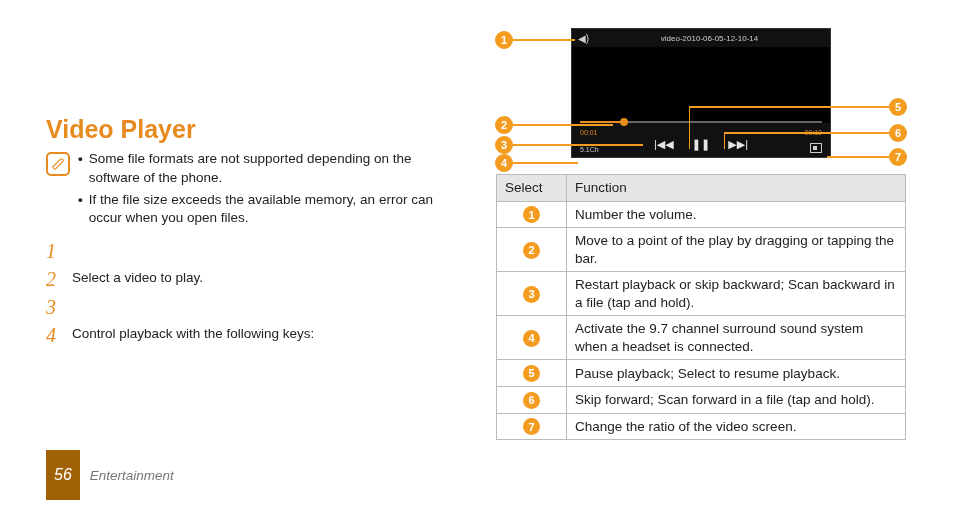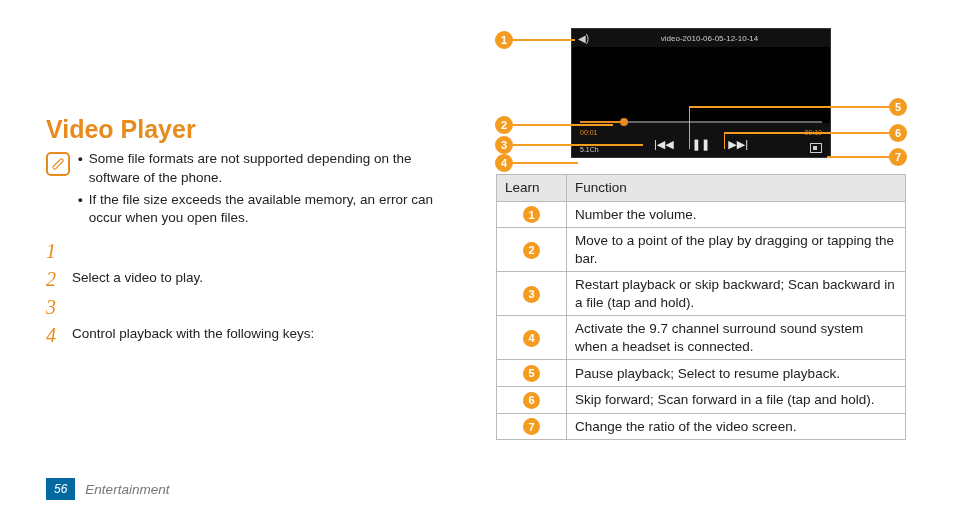--- a/index.html
+++ b/index.html
@@ -44,21 +44,21 @@
   .step-num {
     font-family: Georgia, "Times New Roman", serif;
     font-style: italic;
     color: #e78b1f;
     font-size: 20px;
     flex: 0 0 18px;
     line-height: 1;
   }
   .bold { font-weight: bold; }
   .footer { position: absolute; left: 46px; bottom: 18px; display: flex; align-items: center; gap: 10px; font-style: italic; color: #777; }
-  .footer .pg { background: #0369a1; color: #fff; font-style: italic; font-size: 12px; padding: 4px 8px; }
+  .footer .pg { background: #a16207; color: #fff; font-style: italic; font-size: 16px; padding: 16px 8px; }
 
   
   .player-wrap { position: relative; display: flex; justify-content: center; margin-bottom: 16px; }
   .player {
     width: 260px; height: 130px; background: #111; position: relative; border: 1px solid #333;
   }
   .player-top { position: absolute; top: 4px; left: 0; right: 0; display: flex; align-items: center; gap: 6px; padding: 0 6px; font-size: 8px; color: #ccc; }
   .vol-icon { color: #ccc; font-size: 10px; }
   .player-title { flex: 1; text-align: center; }
   .player-dark { position: absolute; top: 18px; left: 0; right: 0; bottom: 34px; background: #000; }
@@ -189,21 +189,21 @@
       </div>
       <div class="callout pos-abs" style="right: -1px; top: 120px; flex-direction: row-reverse;">
         <span class="bubble">7</span>
         <span class="line-h" style="width: 62px;"></span>
       </div>
     </div>
 
     <table class="func">
       <thead>
         <tr>
-          <th>Learn</th>
+          <th>Select</th>
           <th>Function</th>
         </tr>
       </thead>
       <tbody>
         <tr>
             <td class="numcell"><span class="tb-bubble">1</span></td>
             <td>Number the volume.</td>
           </tr>
         <tr>
             <td class="numcell"><span class="tb-bubble">2</span></td>

